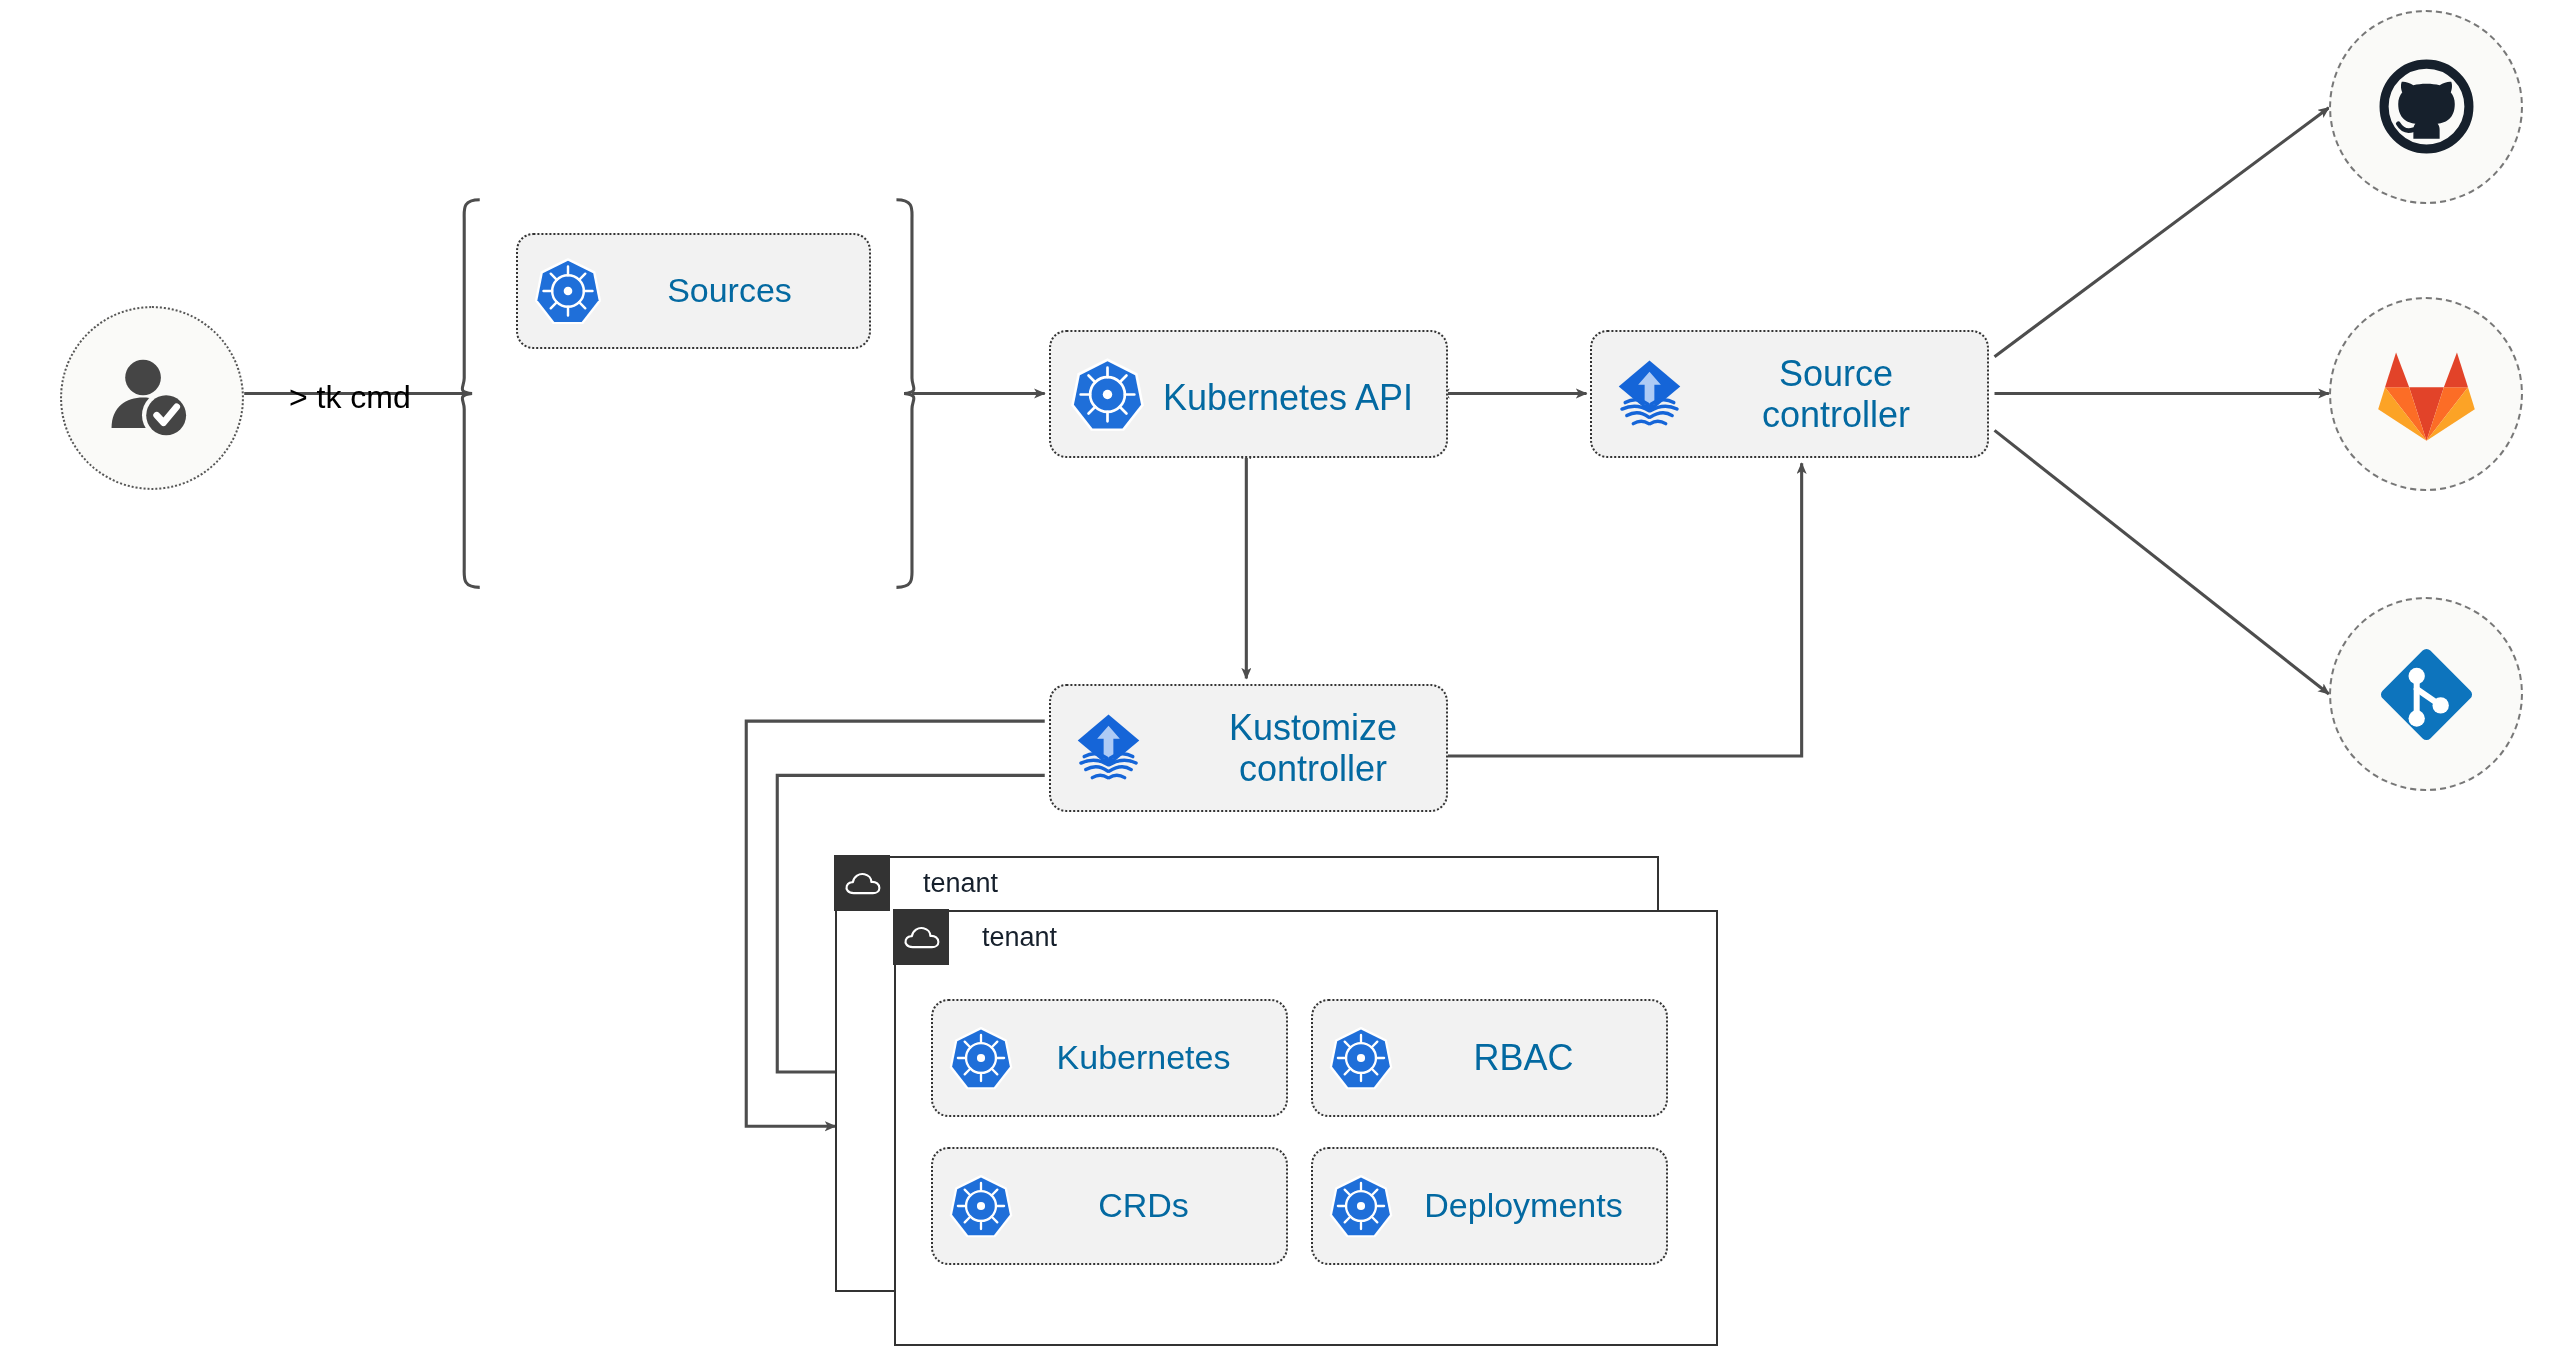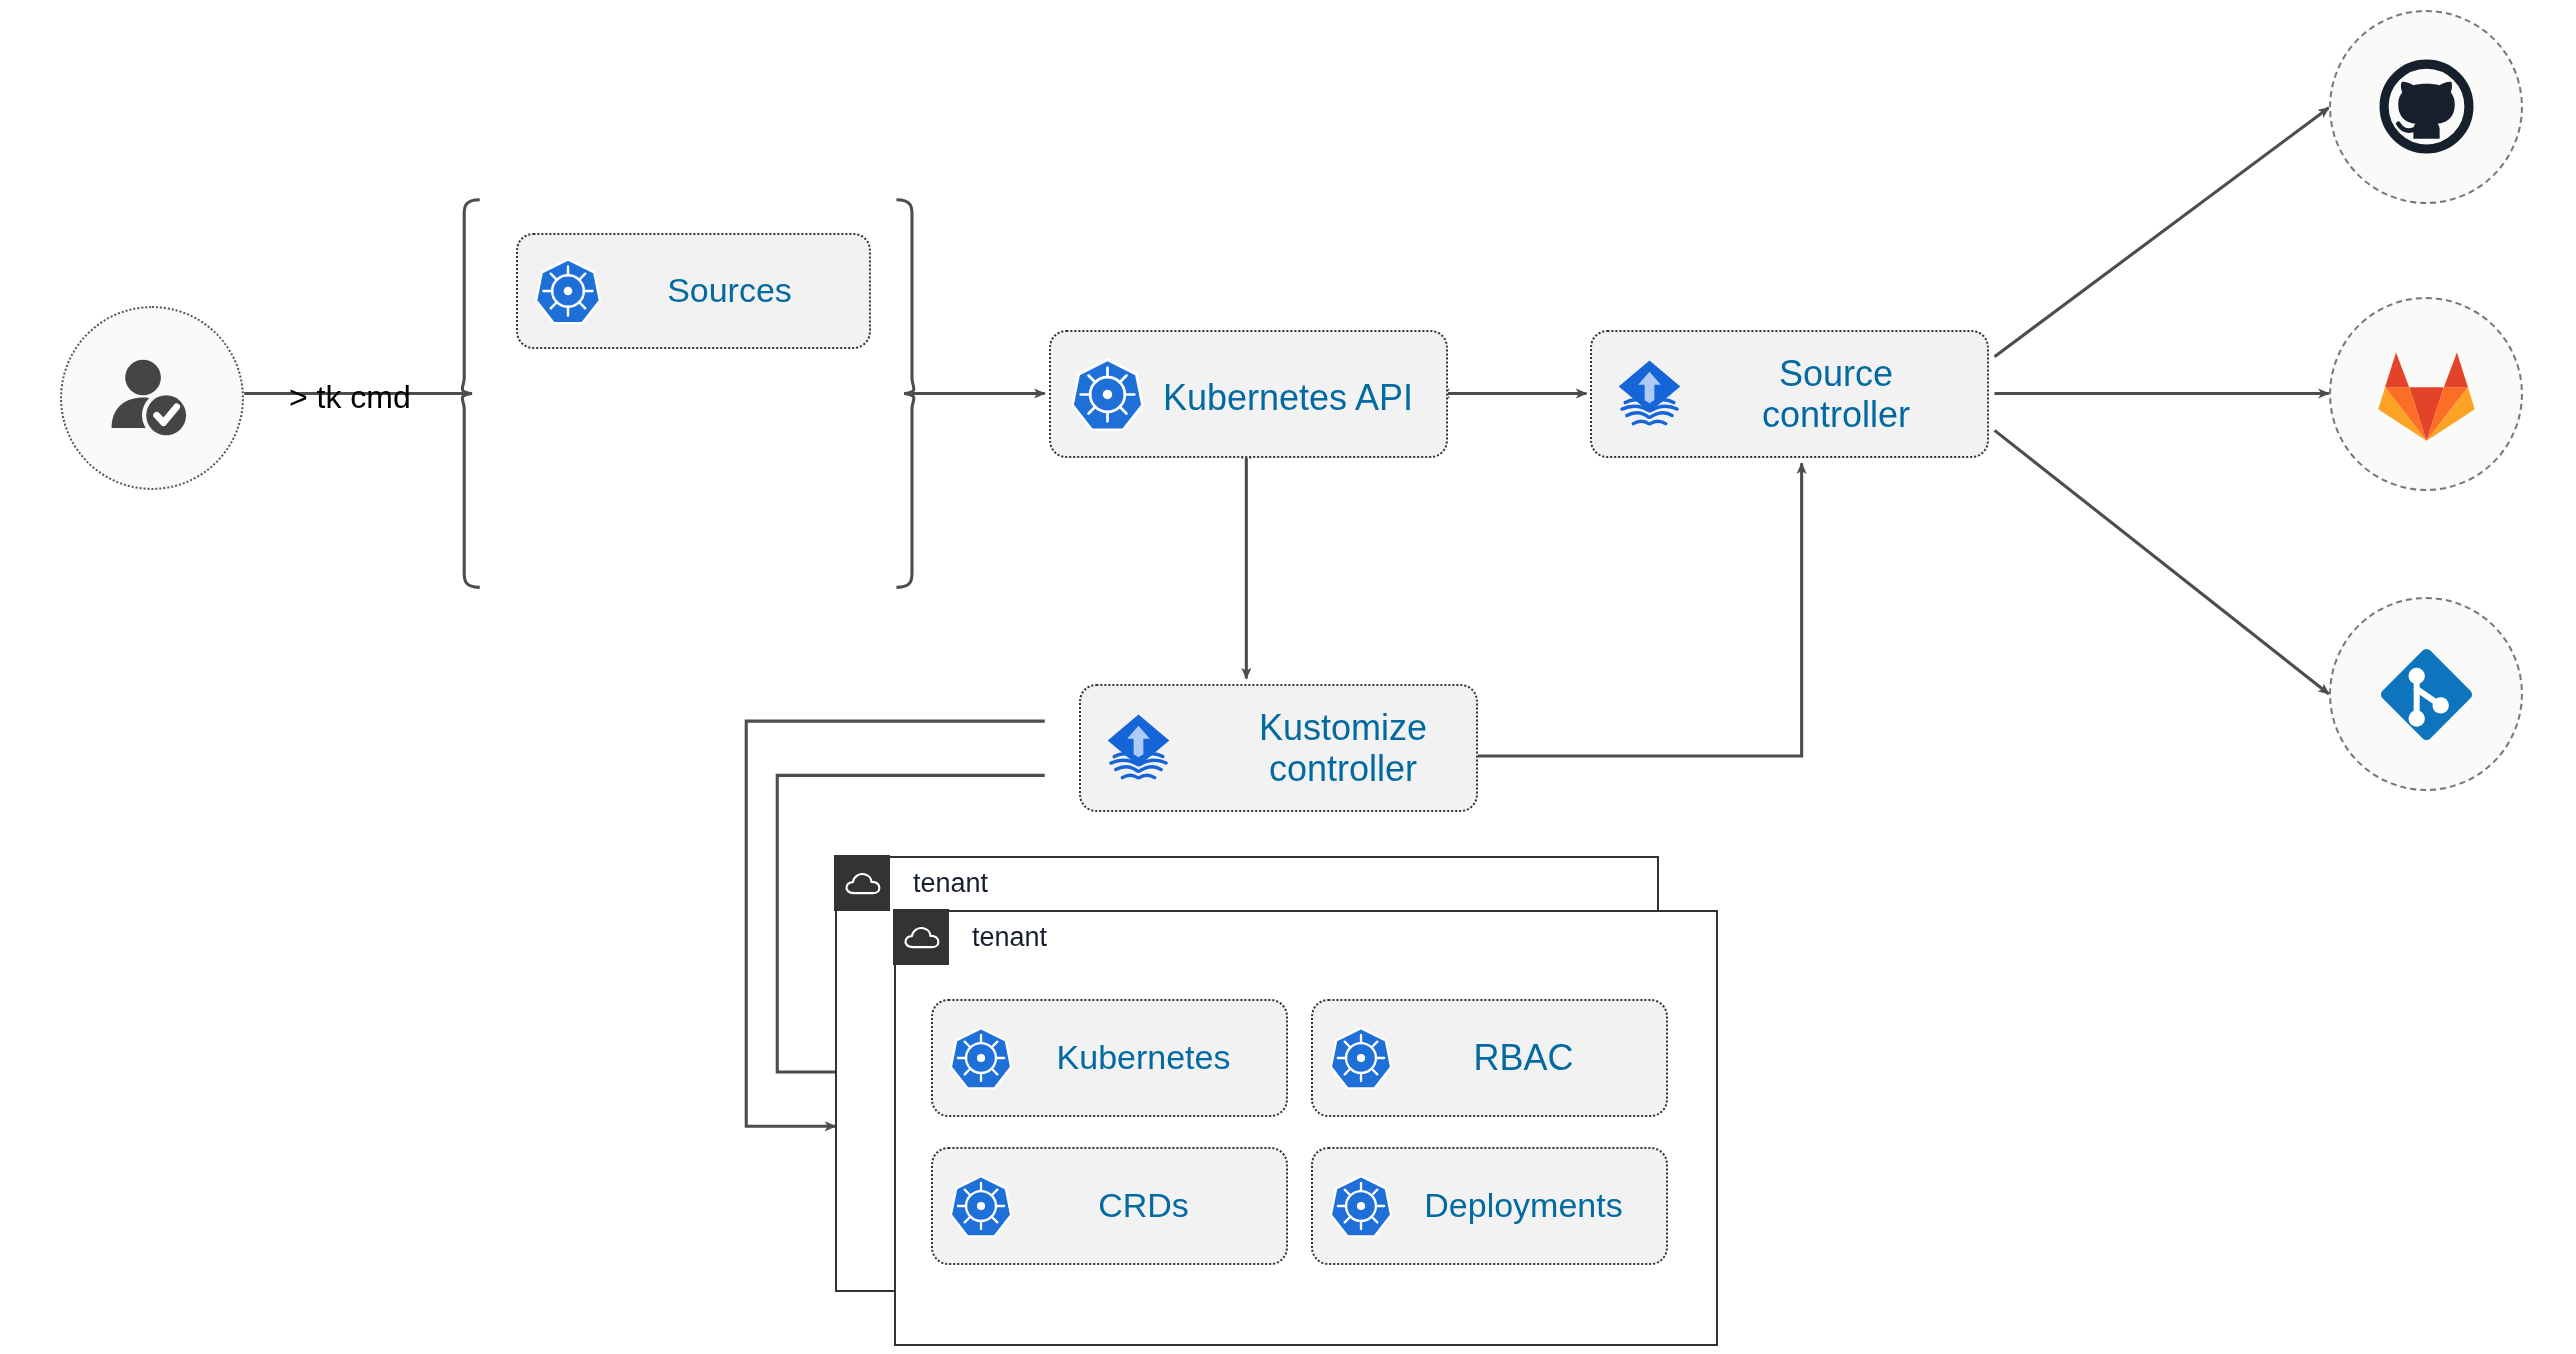--- a/index.html
+++ b/index.html
@@ -89,20 +89,21 @@
     display: flex;
     align-items: center;
     justify-content: center;
   }
   .tenant-title {
     position: absolute;
     top: 9.7px;
     font-size: 27px;
     color: #16202c;
     white-space: nowrap;
+    margin-left: 10px;
   }
 </style>
 </head>
 <body>
 
 <div id="canvas">
 
   <svg id="wires" viewBox="0 0 2658 1398" xmlns="http://www.w3.org/2000/svg">
     <defs>
       <marker id="ah" markerWidth="13" markerHeight="13" refX="11" refY="5.2" orient="auto" markerUnits="userSpaceOnUse">
@@ -216,21 +217,21 @@
           <path d="M51 78 Q66 68 78 76"></path>
           <path d="M30 86 Q40 80 49 86"></path>
           <path d="M51 86 Q60 80 70 86"></path>
         </g>
       </svg>
     </span>
     <span class="label" style="font-size:36px;">Source
 controller</span>
   </div>
 
-  <div class="node" style="left:1079px; top:684px; width:399px; height:128px; padding:0 17.4px;gap:48px;">
+  <div class="node" style="left:1049px; top:684px; width:399px; height:128px; padding:0 17.4px;gap:48px;">
     <span class="ico">
       <svg width="81" height="81" viewBox="0 0 100 100">
         <path d="M50 8 L88 40 L50 72 L12 40 Z" fill="#1565d8"></path>
         <path d="M50 22 L64 38 L56 38 L56 62 L44 62 L44 38 L36 38 Z" fill="#aecbf5"></path>
         <g stroke="#1565d8" stroke-width="4.2" fill="none" stroke-linecap="round">
           <path d="M20 60 Q34 52 48 62"></path>
           <path d="M52 62 Q66 52 80 60"></path>
           <path d="M16 68 Q34 60 49 70"></path>
           <path d="M51 70 Q68 60 84 68"></path>
           <path d="M22 76 Q36 68 49 78"></path>

